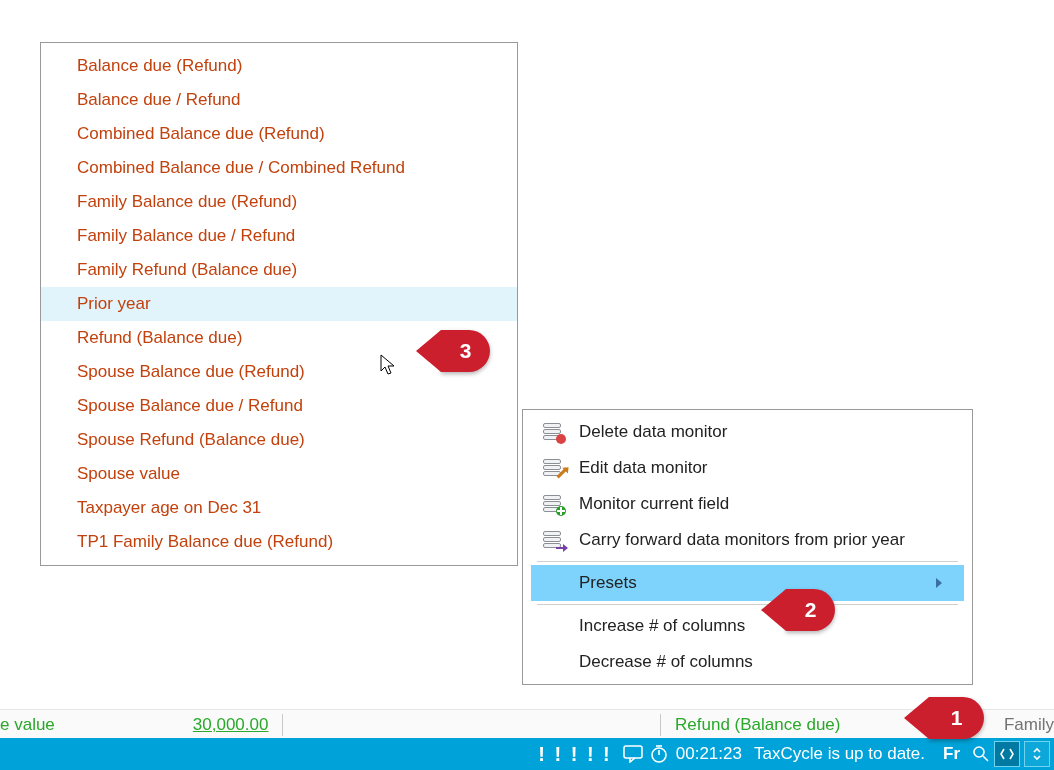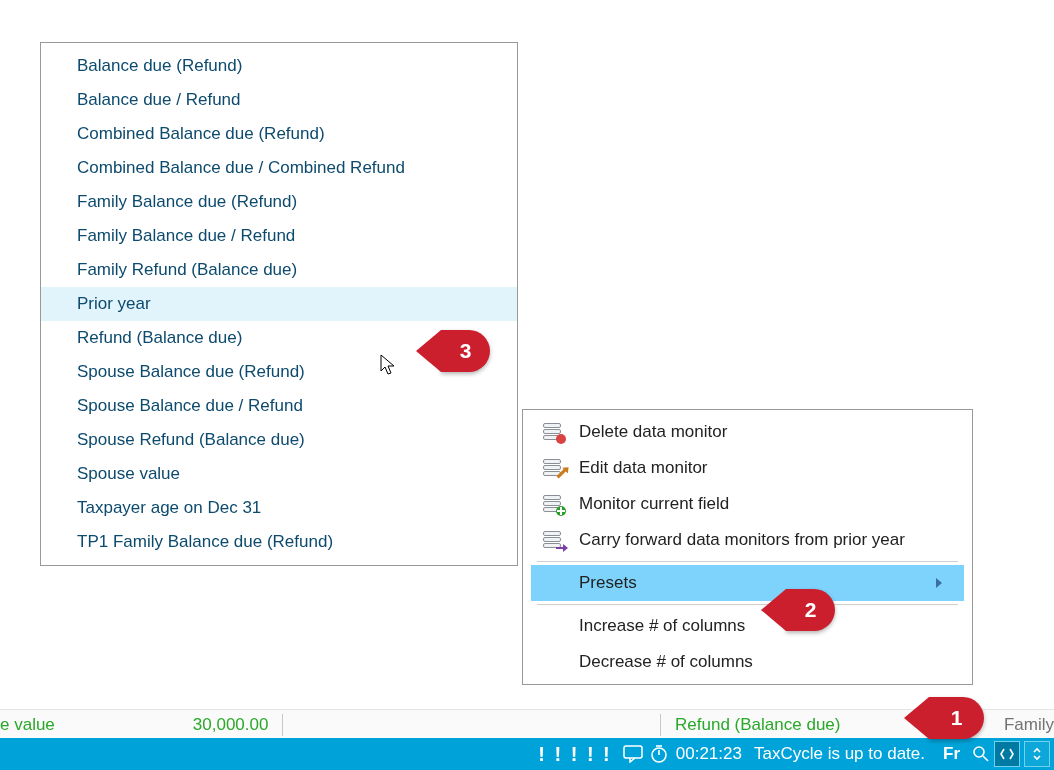--- a/index.html
+++ b/index.html
@@ -4,21 +4,21 @@
 <style>
   * { box-sizing: border-box; margin: 0; padding: 0; }
   html,body { width:1054px; height:770px; font-family:"Segoe UI",Arial,sans-serif; font-size:17px; color:#222; background:#fff; overflow:hidden; }
   
   .submenu {
     position:absolute; left:40px; top:42px; width:478px;
     border:1px solid #999; background:#fff; padding:6px 0;
     box-shadow:0 0 0 rgba(0,0,0,0);
   }
   .submenu .item {
-    padding:7px 14px 7px 36px; font-size:17px; color:#0c4a6e; cursor:default;
+    padding:7px 14px 7px 36px; font-size:17px; color:#c2410c; cursor:default;
   }
   .submenu .item.highlight { background:#e1f3fb; }
   
   .ctxmenu {
     position:absolute; left:522px; top:409px; width:451px;
     border:1px solid #999; background:#fff; padding:4px 8px;
   }
   .ctxmenu .row {
     display:flex; align-items:center; height:36px; padding:0 10px 0 0;
     font-size:17px;
@@ -53,21 +53,21 @@
   .reset svg { width:14px;height:14px; }
   .deco.forward { background:none; width:14px;height:12px; right:-6px; bottom:-2px; }
   .forward svg { width:14px;height:12px; }
   
   .monitorbar {
     position:absolute; left:0; top:709px; width:1054px; height:31px;
     background:#fafafa; display:flex; align-items:center; font-size:17px;
     border-top:1px solid #e5e5e5;
   }
   .monitorbar .label-green { color:#2aa82a; padding:0 8px 0 0; }
-  .monitorbar .val-green { color:#2aa82a; }
+  .monitorbar .val-green { color:#2aa82a;text-decoration:underline; }
   .monitorbar .divider { width:1px; height:22px; background:#c8c8c8; margin:0 14px; }
   .monitorbar .label-red { color:#737373; }
   
   .statusbar {
     position:absolute; left:0; top:738px; width:1054px; height:32px;
     background:#00a3d9; color:#fff; display:flex; align-items:center;
     font-size:17px;
   }
   .statusbar .flex { flex:1; }
   .statusbar .bang { font-weight:bold; font-size:20px; letter-spacing:2px; padding-right:8px; }

